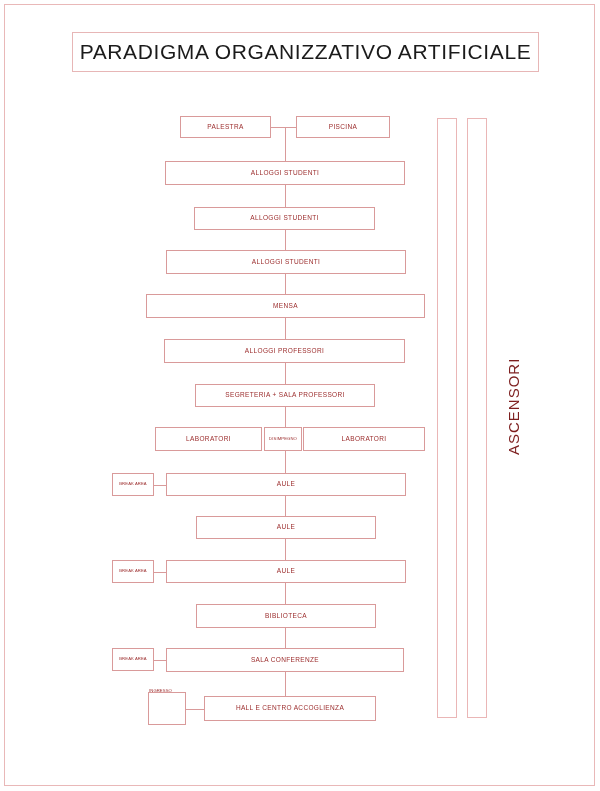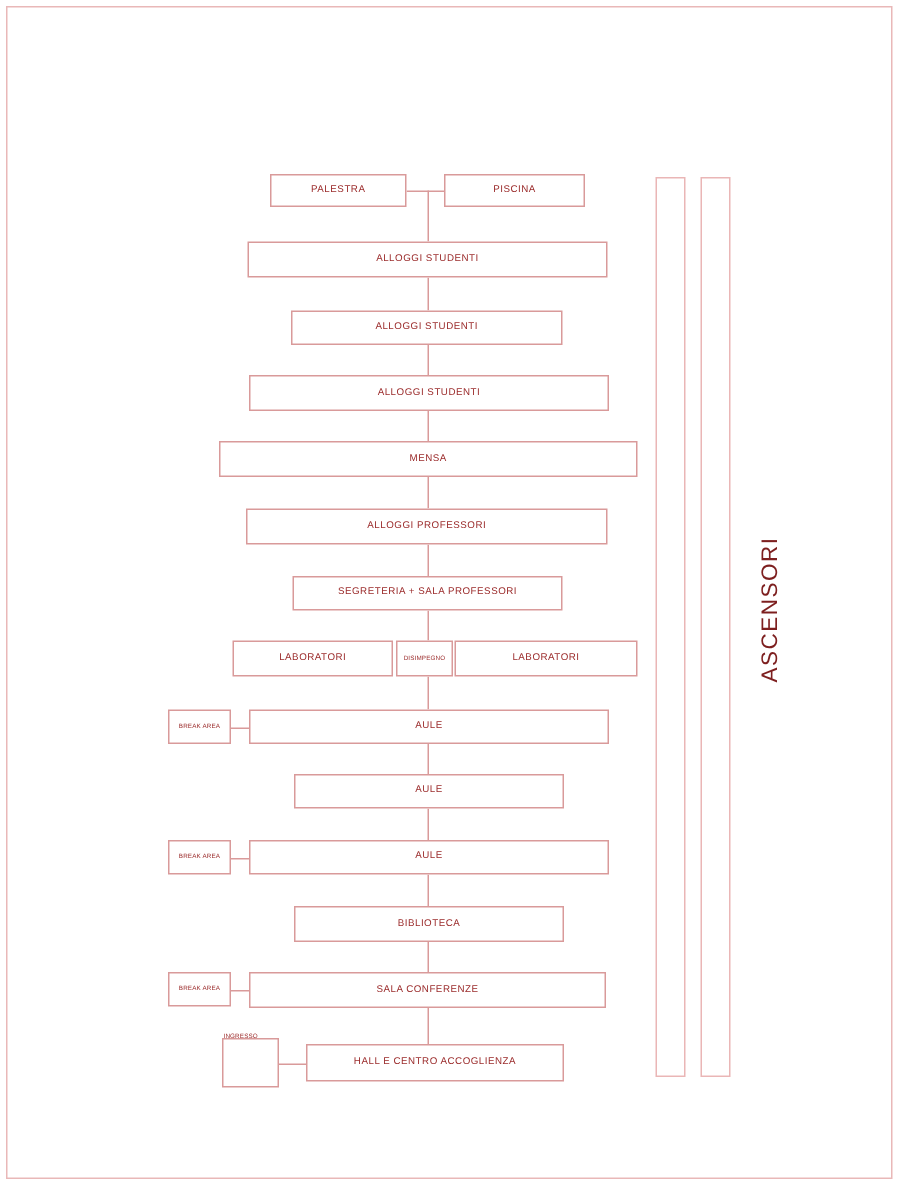--- a/index.html
+++ b/index.html
@@ -55,20 +55,23 @@
     white-space:nowrap;z-index:5;background:transparent;
   }
 </style>
 </head>
 <body>
 
 <div id="sheet">
 
   <div class="outer-frame"></div>
 
+  <div class="title-box">
+    <span class="title-text">PARADIGMA ORGANIZZATIVO ARTIFICIALE</span>
+  </div>
 
   <div id="connectors">
       <div class="conn h" style="left: 271px; top: 127px; width: 25px;"></div>
       <div class="conn v" style="left: 285px; top: 127px; height: 34px;"></div>
       <div class="conn v" style="left: 285px; top: 185px; height: 22px;"></div>
       <div class="conn v" style="left: 285px; top: 230px; height: 20px;"></div>
       <div class="conn v" style="left: 285px; top: 274px; height: 20px;"></div>
       <div class="conn v" style="left: 285px; top: 318px; height: 21px;"></div>
       <div class="conn v" style="left: 285px; top: 363px; height: 21px;"></div>
       <div class="conn v" style="left: 285px; top: 407px; height: 20px;"></div>

